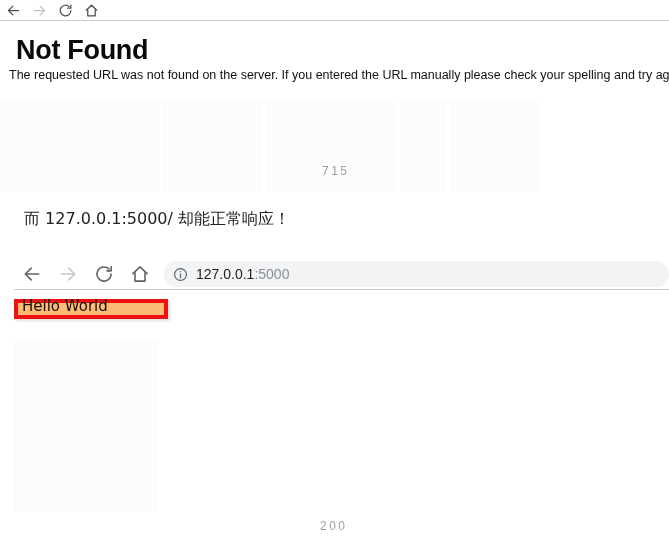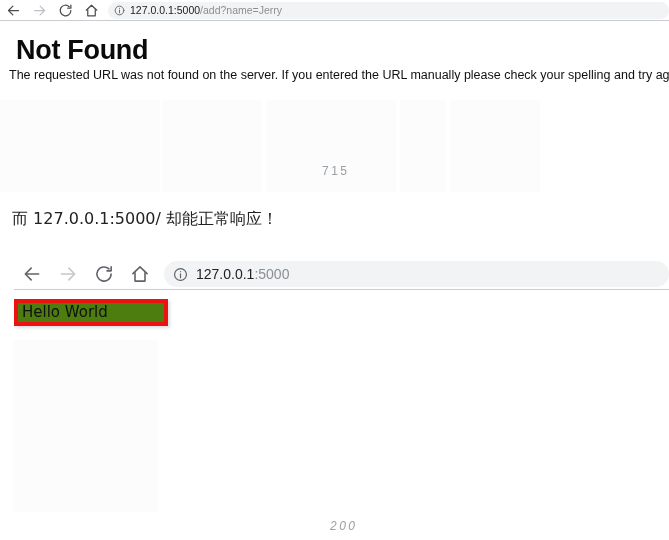--- a/index.html
+++ b/index.html
@@ -126,47 +126,47 @@
 
   
   .status-watermark {
     position: absolute;
     font-size: 12px;
     color: #9aa0a6;
     letter-spacing: 2.5px;
     white-space: nowrap;
   }
   #status-404 { left: 322px; top: 164px; }
-  #status-200 { left: 330px; top: 519px; font-style: italic; }
+  #status-200 { left: 320px; top: 519px; }
 
   
   #annotation-line {
     position: absolute;
-    left: 12px;
+    left: 24px;
     top: 209px;
     margin: 0;
     font-size: 16px;
     color: #222222;
     white-space: nowrap;
     font-family: "DejaVu Sans", "Liberation Sans", sans-serif;
   }
 
   
   #hello-world-box {
     position: absolute;
     left: 14px;
     top: 299px;
     width: 154px;
-    height: 27px;
+    height: 20px;
     border: 4px solid #ee1111;
-    background: #4d7c0f;
+    background: #fdba74;
     box-sizing: border-box;
     box-shadow: 2px 2px 3px rgba(0,0,0,0.13);
     display: flex;
-    align-items: flex-start;
+    align-items: flex-end;
   }
   #hello-world-text {
     font-size: 15px;
     color: #111111;
     padding-left: 4px;
     white-space: nowrap;
     font-family: "DejaVu Sans", "Liberation Sans", sans-serif;
   }
 
   svg { display: block; }
@@ -212,30 +212,20 @@
 
   <div class="nav-btn">
     <span>
       <svg width="15" height="15" viewBox="0 0 24 24" fill="none" stroke="#4a4d50" stroke-width="2" stroke-linecap="round" stroke-linejoin="round">
         <polyline points="3.5,11.5 12,3.5 20.5,11.5"></polyline>
         <polyline points="6,10.5 6,20.5 18,20.5 18,10.5"></polyline>
       </svg>
     </span>
   </div>
 
-  <div class="omnibox">
-    <span class="info-icon">
-      <svg width="11" height="11" viewBox="0 0 24 24" fill="none" stroke="#5f6368" stroke-width="2" stroke-linecap="round">
-        <circle cx="12" cy="12" r="9.5"></circle>
-        <line x1="12" y1="11" x2="12" y2="17"></line>
-        <line x1="12" y1="7.2" x2="12" y2="7.4"></line>
-      </svg>
-    </span>
-    <span class="url-text"><span>127.0.0.1:5000</span><span class="dim">/add?name=Jerry</span></span>
-  </div>
 </div>
 <div class="toolbar-sep" id="sep-top"></div>
 
 <h1 id="page-title-404">Not Found</h1>
 <p id="page-text-404">The requested URL was not found on the server. If you entered the URL manually please check your spelling and try again.</p>
 <div class="status-watermark" id="status-404">715</div>
 
 <p id="annotation-line">而 127.0.0.1:5000/ 却能正常响应！</p>
 
 <div class="toolbar" id="toolbar-inner">

